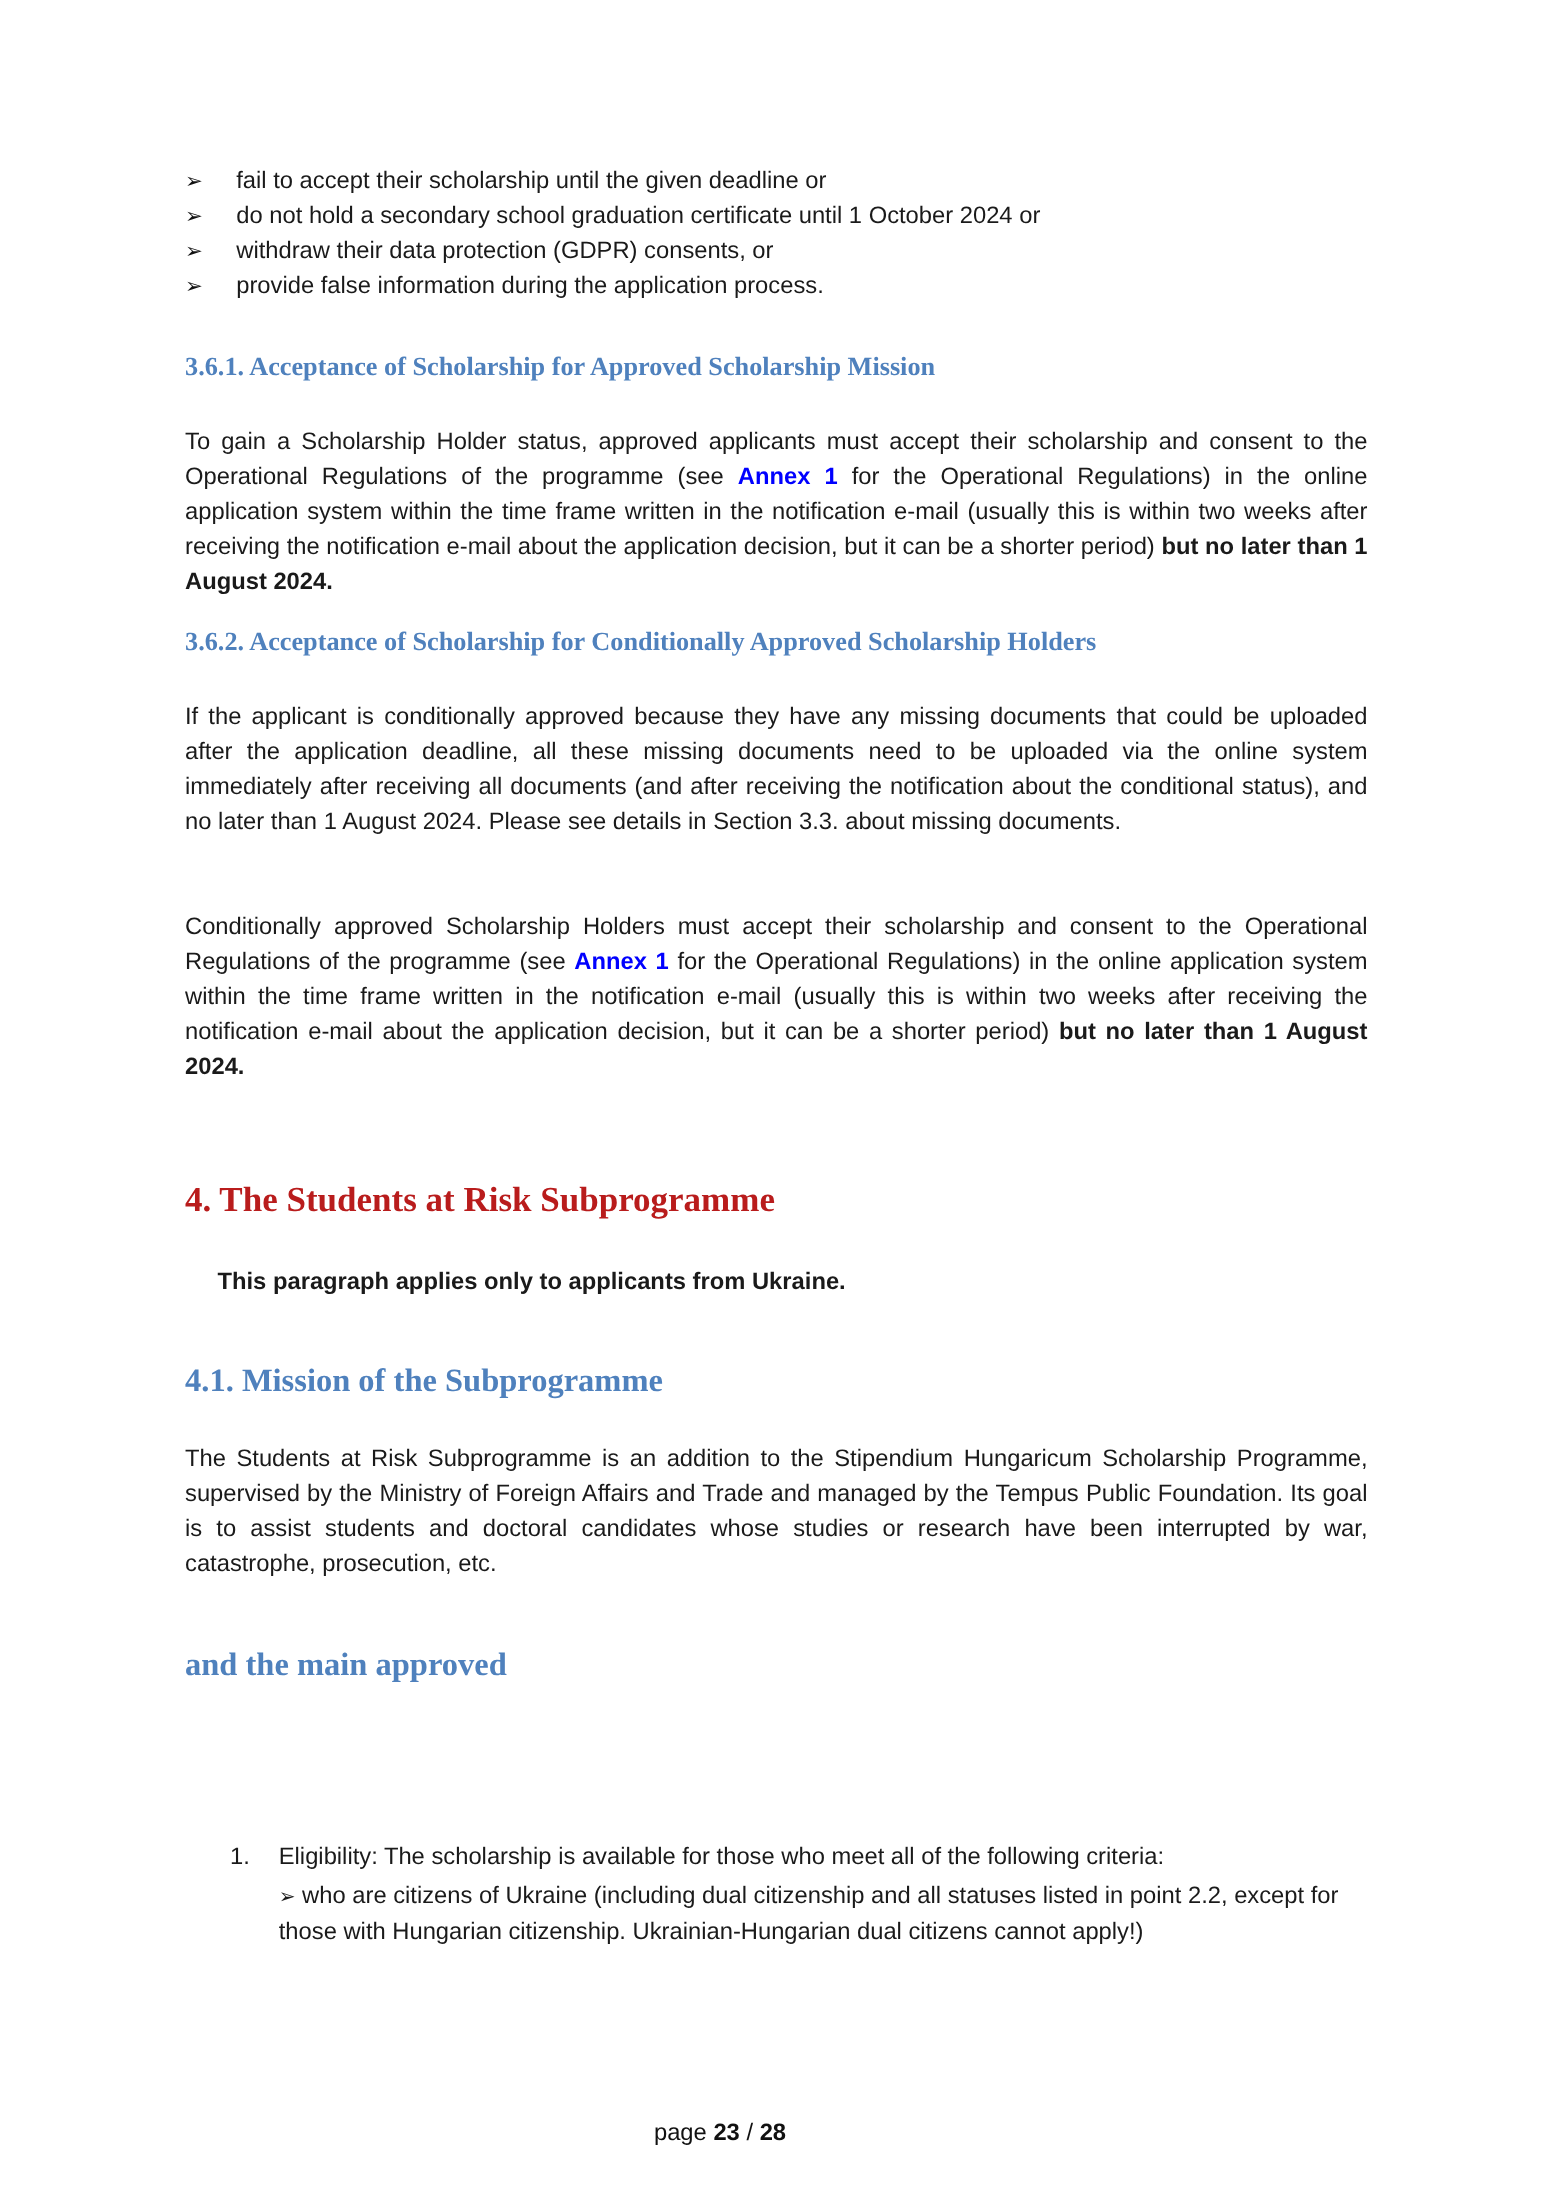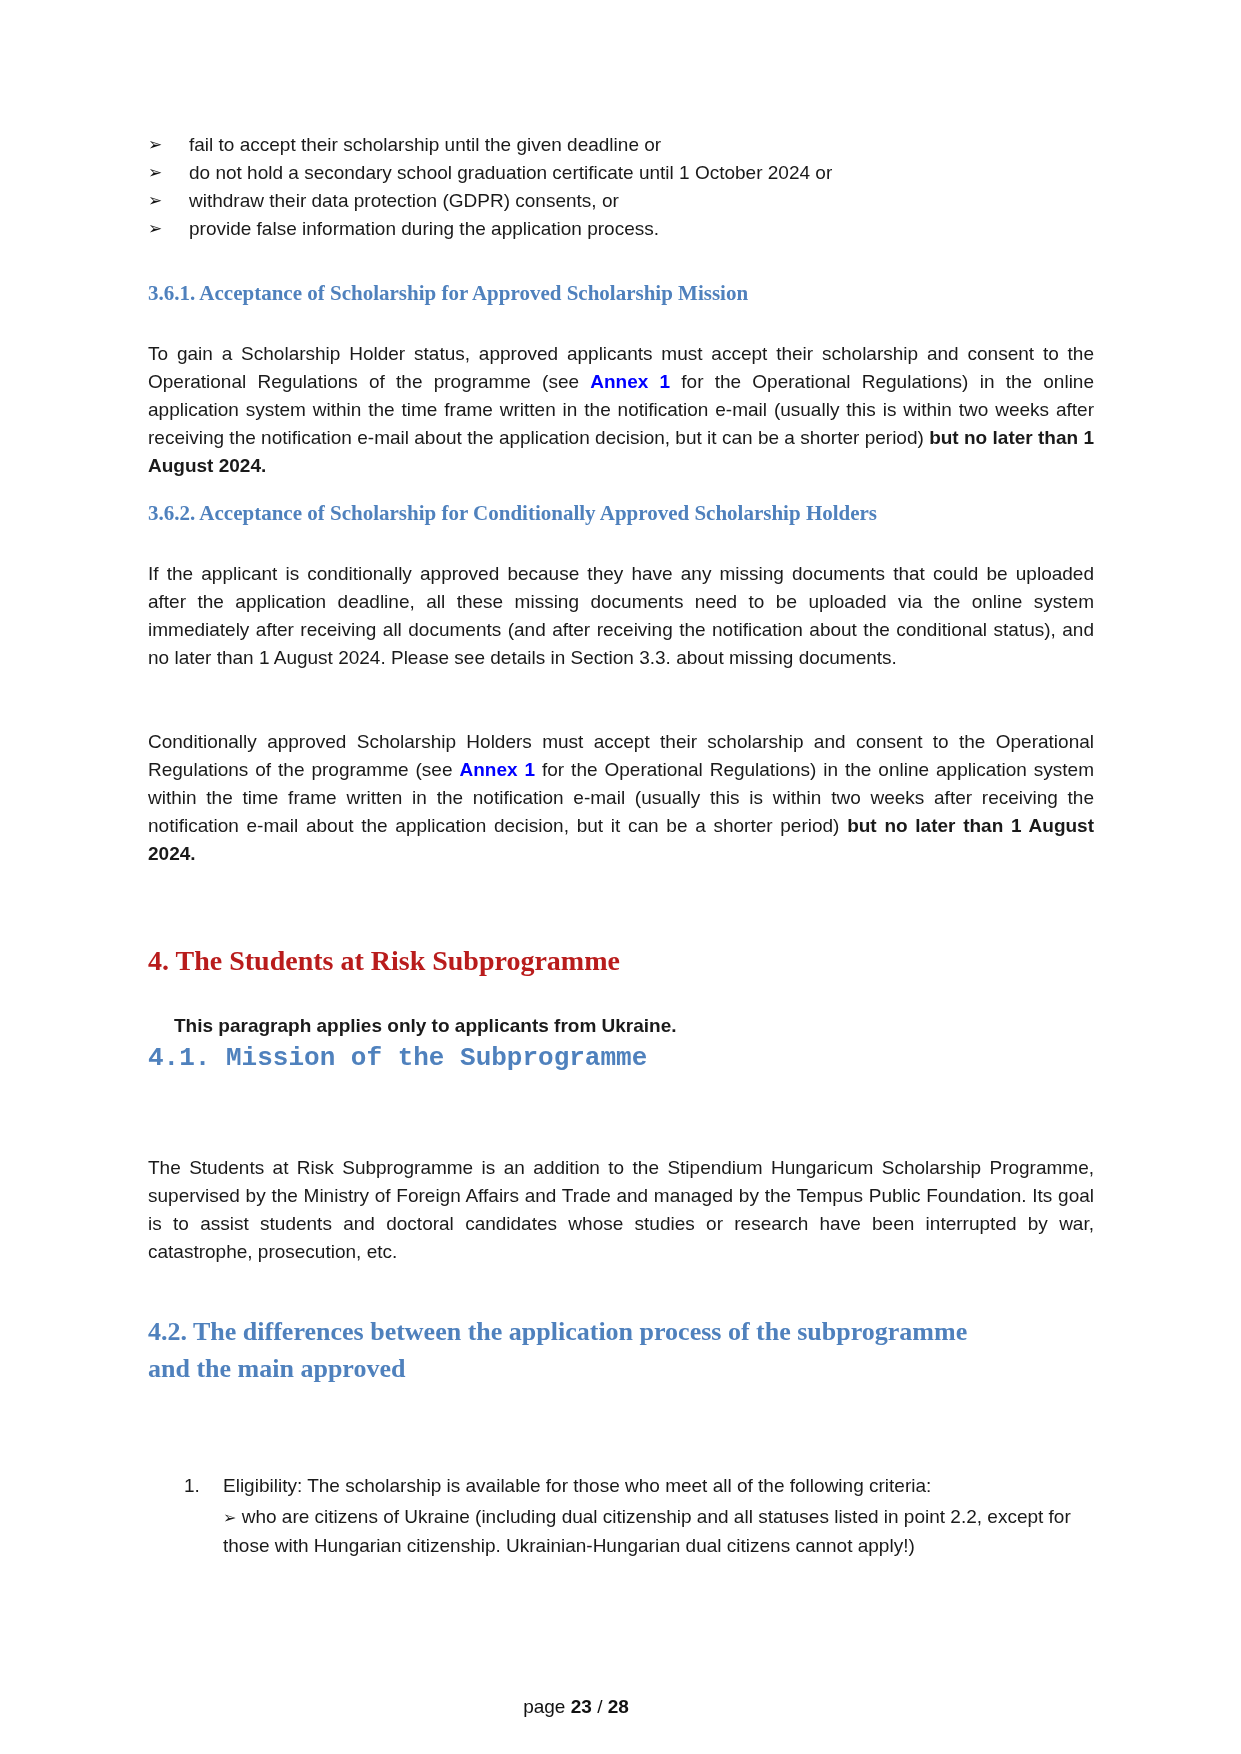--- a/index.html
+++ b/index.html
@@ -44,25 +44,24 @@
   <div class="abs h-sub" style="left:148px; top:281px;">3.6.1. Acceptance of Scholarship for Approved Scholarship Mission</div>
   <p class="abs body-text justify" style="left:148px; top:340px; width:946px; margin:0;"><span>To gain a Scholarship Holder status, approved applicants must accept their scholarship and consent to the Operational Regulations of the programme (see </span><a class="link">Annex 1</a><span> for the Operational Regulations) in the online application system within the time frame written in the notification e-mail (usually this is within two weeks after receiving the notification e-mail about the application decision, but it can be a shorter period) </span><span class="bold">but no later than 1 August 2024.</span></p>
 
   <div class="abs h-sub" style="left:148px; top:501px;">3.6.2. Acceptance of Scholarship for Conditionally Approved Scholarship Holders</div>
   <p class="abs body-text justify" style="left:148px; top:560px; width:946px; margin:0;">If the applicant is conditionally approved because they have any missing documents that could be uploaded after the application deadline, all these missing documents need to be uploaded via the online system immediately after receiving all documents (and after receiving the notification about the conditional status), and no later than 1 August 2024. Please see details in Section 3.3. about missing documents.</p>
   <p class="abs body-text justify" style="left:148px; top:728px; width:946px; margin:0;"><span>Conditionally approved Scholarship Holders must accept their scholarship and consent to the Operational Regulations of the programme (see </span><a class="link">Annex 1</a><span> for the Operational Regulations) in the online application system within the time frame written in the notification e-mail (usually this is within two weeks after receiving the notification e-mail about the application decision, but it can be a shorter period) </span><span class="bold">but no later than 1 August 2024.</span></p>
 
   <div class="abs h-main" style="left:148px; top:945px;">4. The Students at Risk Subprogramme</div>
   <div class="abs body-text bold" style="left:148px; top:1012px;margin-left:26px;">This paragraph applies only to applicants from Ukraine.</div>
 
-  <div class="abs h-second" style="left:148px; top:1040px;font-family:Liberation Mono, monospace;">4.1. Mission of the Subprogramme</div>
+  <div class="abs h-second" style="left:148px; top:1086px;">4.1. Mission of the Subprogramme</div>
   <p class="abs body-text justify" style="left:148px; top:1154px; width:946px; margin:0;">The Students at Risk Subprogramme is an addition to the Stipendium Hungaricum Scholarship Programme, supervised by the Ministry of Foreign Affairs and Trade and managed by the Tempus Public Foundation. Its goal is to assist students and doctoral candidates whose studies or research have been interrupted by war, catastrophe, prosecution, etc.</p>
 
   <div class="abs h-second" style="left:148px; top:1313px; width:960px;">
-    <div>4.2. The differences between the application process of the subprogramme</div>
     <div>and the main approved</div>
   </div>
 
   <div class="abs body-text" style="left:184px; top:1472px;">1.</div>
   <div class="abs body-text" style="left:223px; top:1472px; width:880px;">
     <div>Eligibility: The scholarship is available for those who meet all of the following criteria:</div>
     <div style="margin-top:3px;"><span style="font-size:16px;">➢</span> <span>who are citizens of Ukraine (including dual citizenship and all statuses listed in point 2.2, except for those with Hungarian citizenship. Ukrainian-Hungarian dual citizens cannot apply!)</span></div>
   </div>
 
   <div class="abs footer" style="left:0; width:1152px; top:1696px; text-align:center;">

